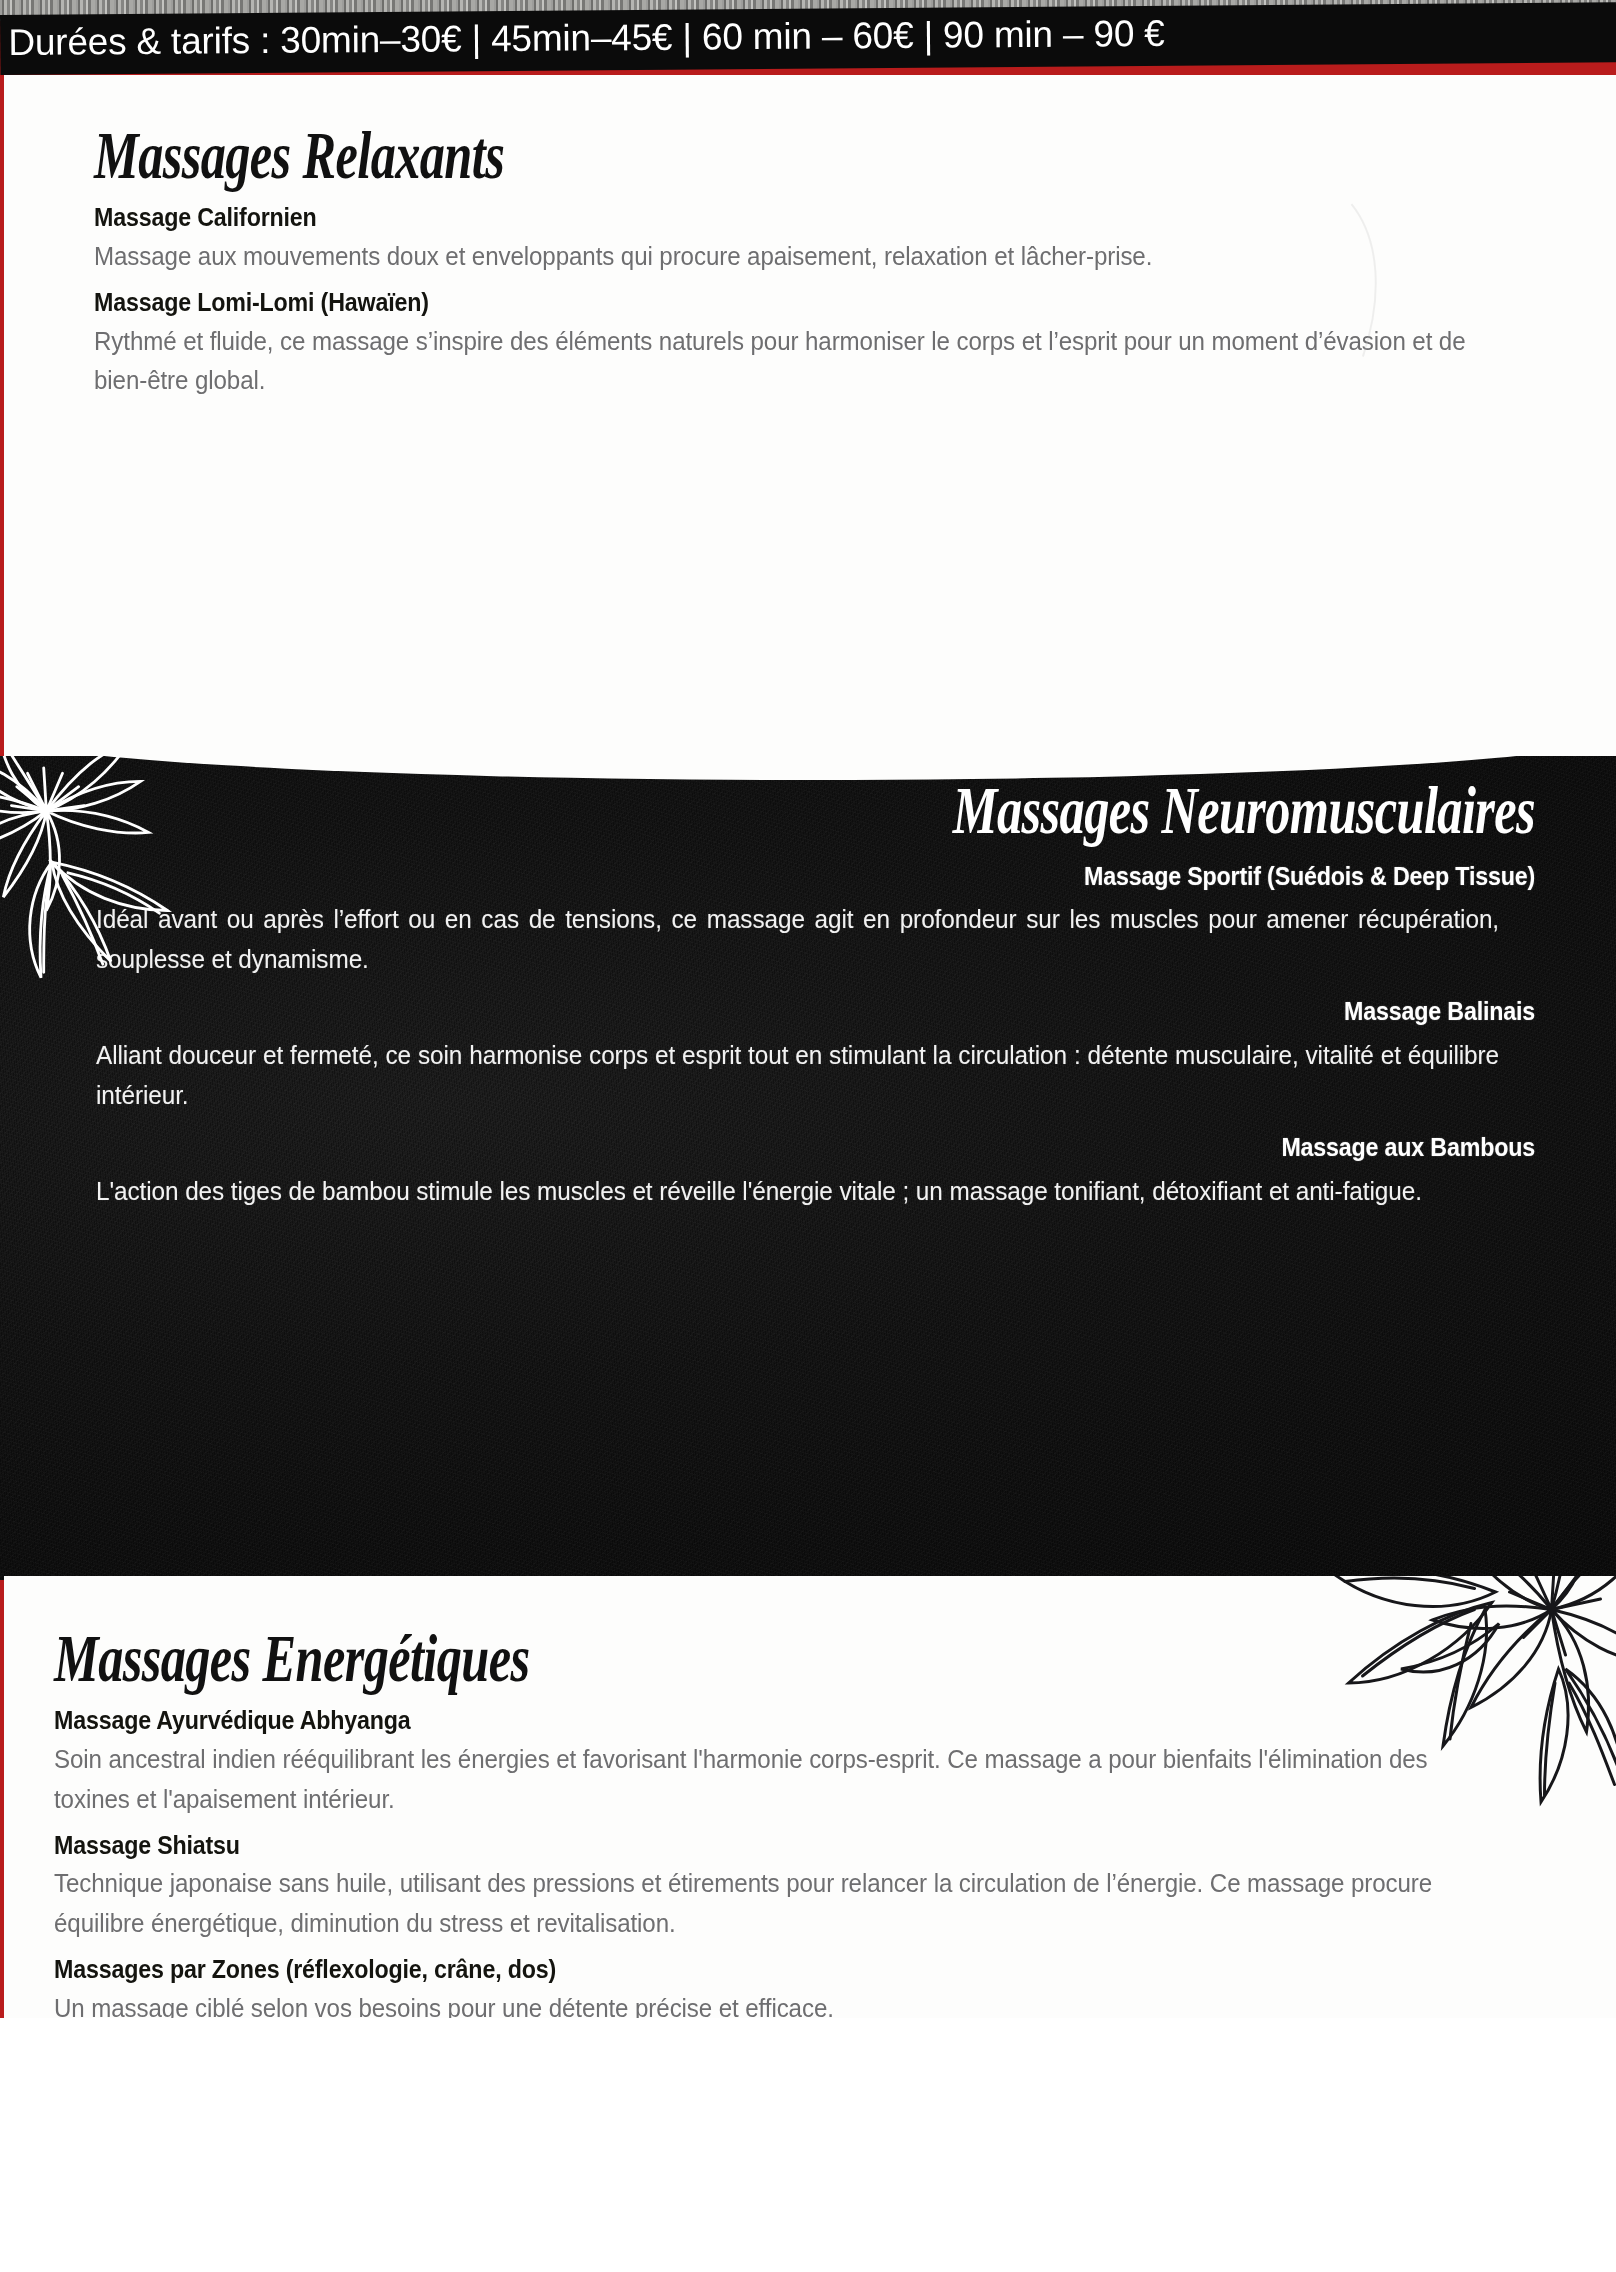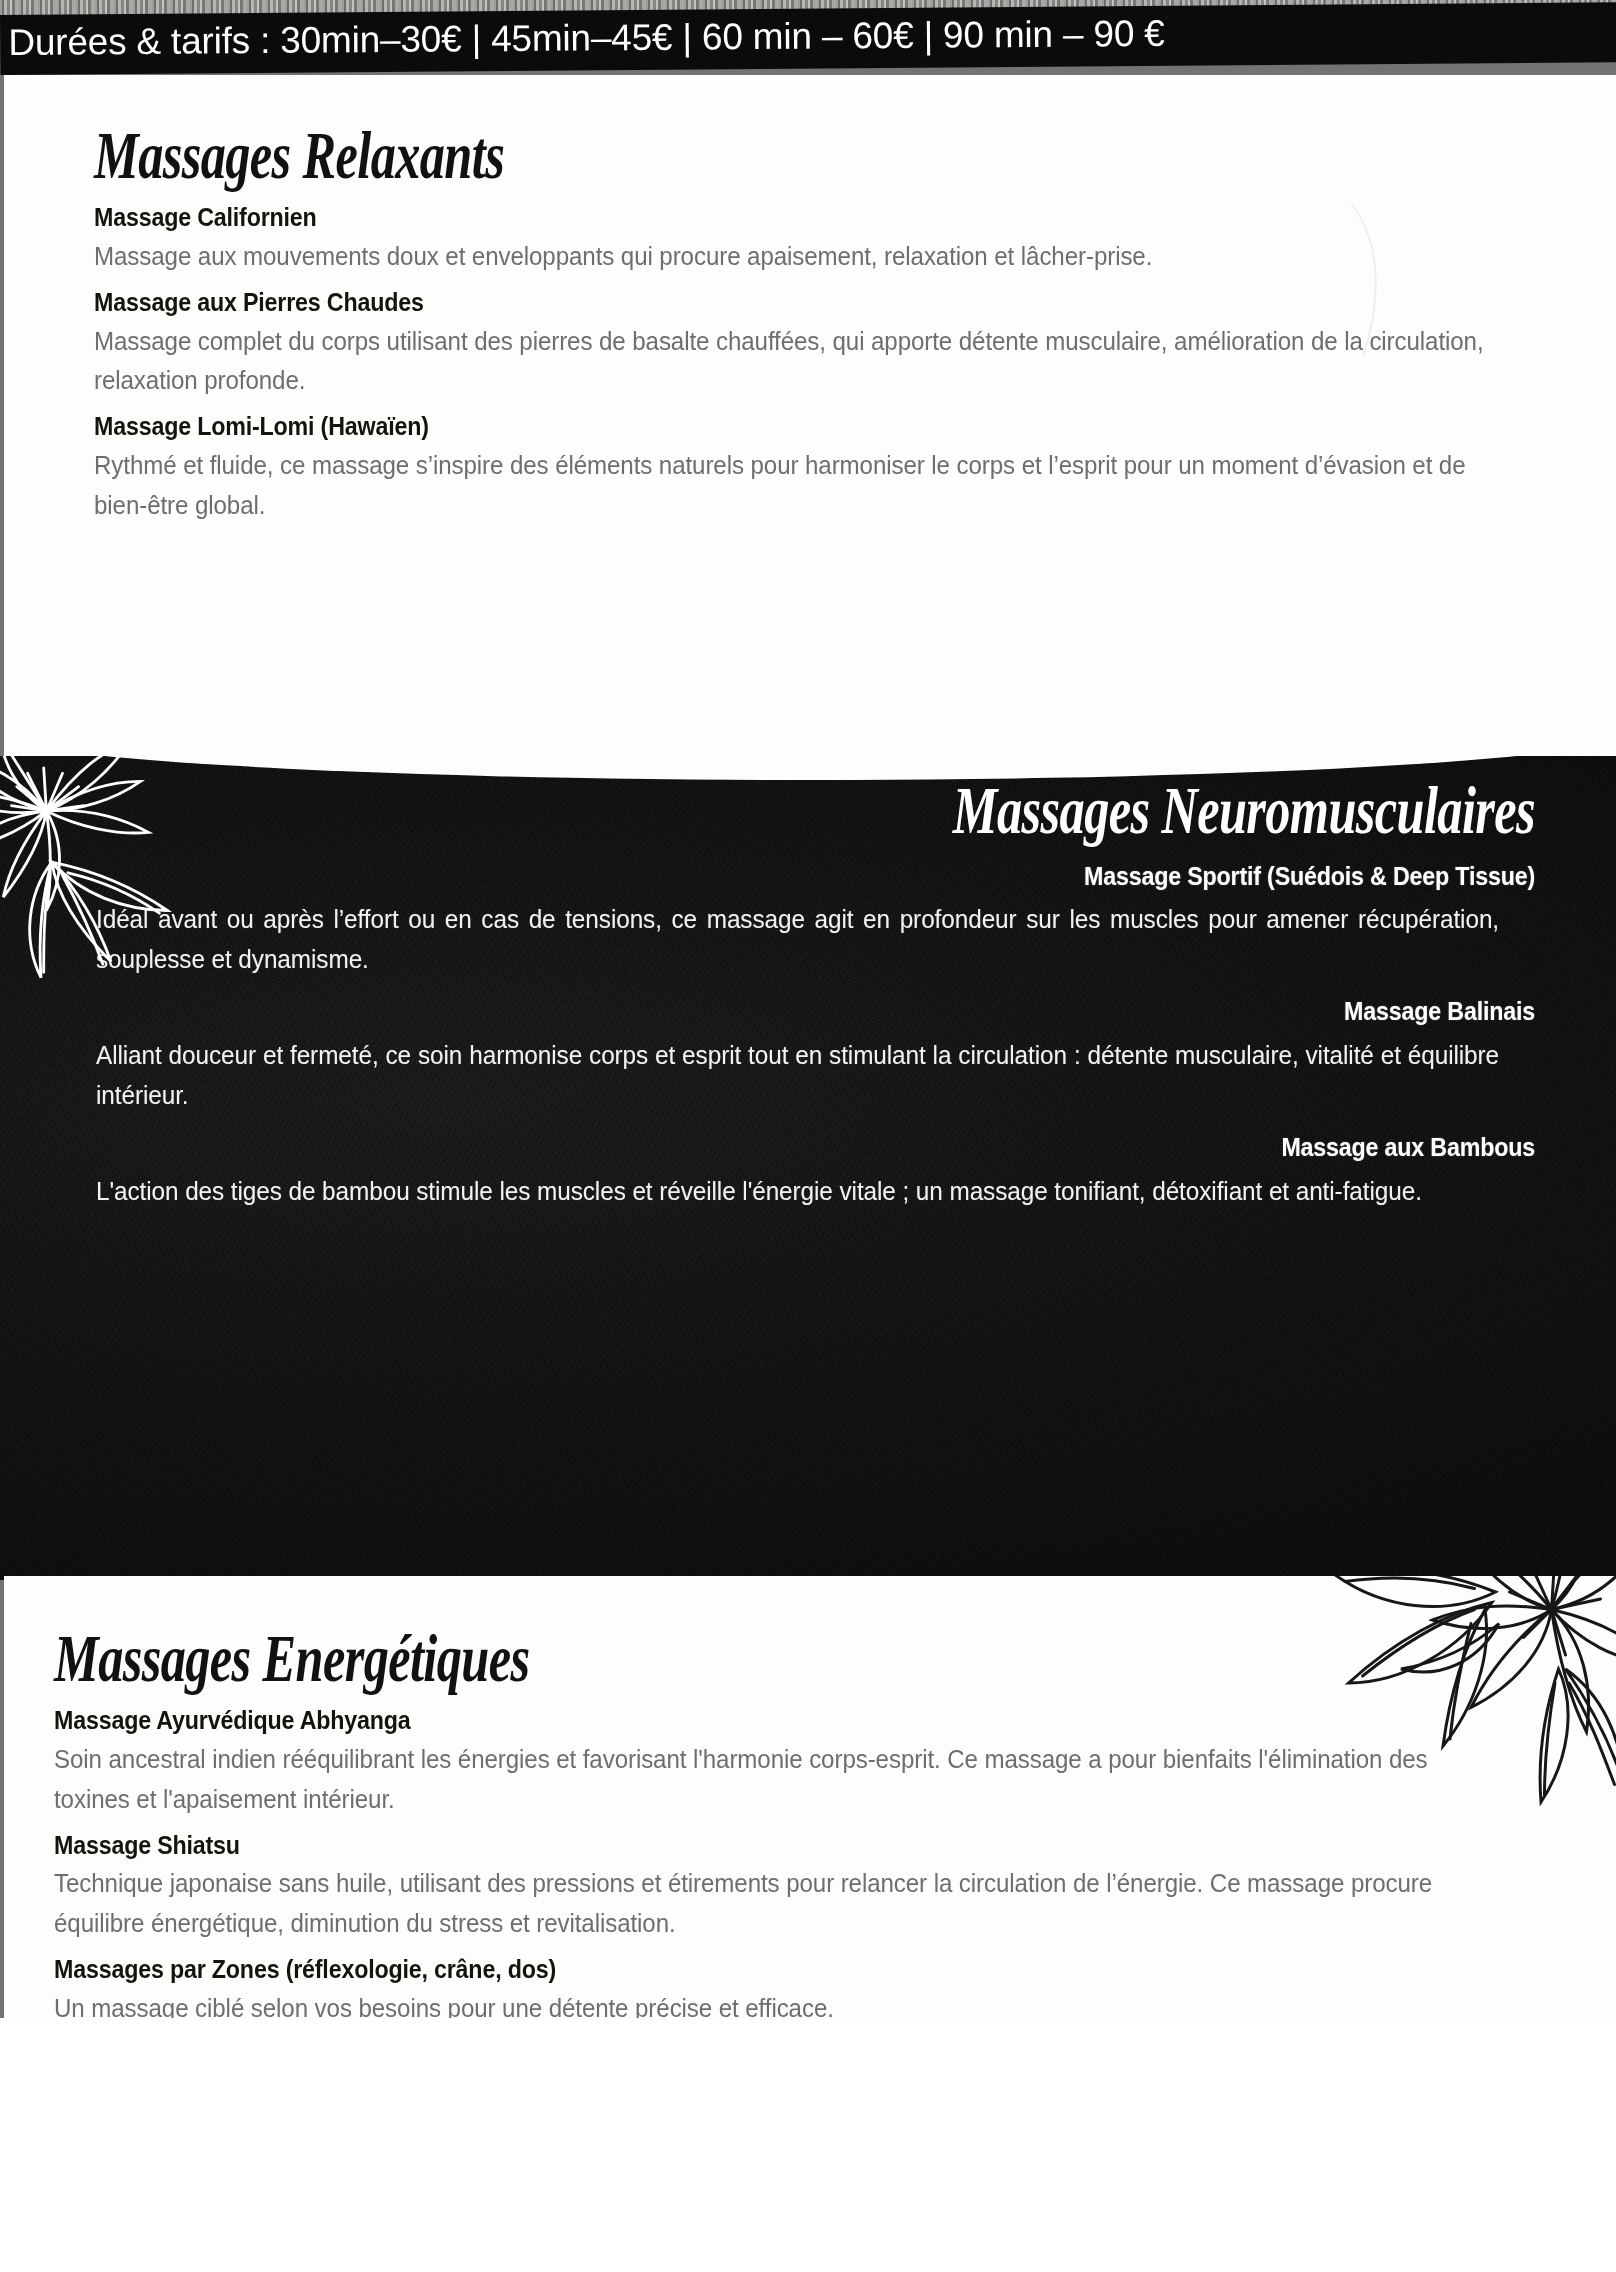--- a/index.html
+++ b/index.html
@@ -9,21 +9,21 @@
     background:#ffffff;
     overflow:hidden;
     position:relative;
   }
 
   
   .page {
     position:absolute; inset:0;
     width:1616px; height:2018px;
     overflow:hidden;
-    background:#737373;
+    background:#b91c1c;
   }
 
   
   .wood-strip {
     position:absolute; top:0; left:0; width:1616px; height:21px;
     background:
       repeating-linear-gradient(90deg,
         #9d9d9b 0px, #9d9d9b 2.4px,
         #6e6e6c 2.4px, #6e6e6c 4.1px,
         #b5b5b2 4.1px, #b5b5b2 7.3px,
@@ -213,24 +213,20 @@
 
     <div class="title-row-left">
       <div class="sec-title">Massages Relaxants</div>
     </div>
 
     <div class="item">
       <div class="item-title">Massage Californien</div>
       <div class="item-desc">Massage aux mouvements doux et enveloppants qui procure apaisement, relaxation et lâcher-prise.</div>
     </div>
 
-    <div class="item">
-      <div class="item-title">Massage aux Pierres Chaudes</div>
-      <div class="item-desc">Massage complet du corps utilisant des pierres de basalte chauffées, qui apporte détente musculaire, amélioration de la circulation, relaxation profonde.</div>
-    </div>
 
     <div class="item">
       <div class="item-title">Massage Lomi-Lomi (Hawaïen)</div>
       <div class="item-desc">Rythmé et fluide, ce massage s’inspire des éléments naturels pour harmoniser le corps et l’esprit pour un moment d’évasion et de bien-être global.</div>
     </div>
 
     <svg class="floral floral-faint" viewBox="0 0 100 120">
       <path d="M50 5 C70 30 72 70 58 112" stroke="#bdbdbd" stroke-width="1.4" fill="none"></path>
     </svg>
   </div>

